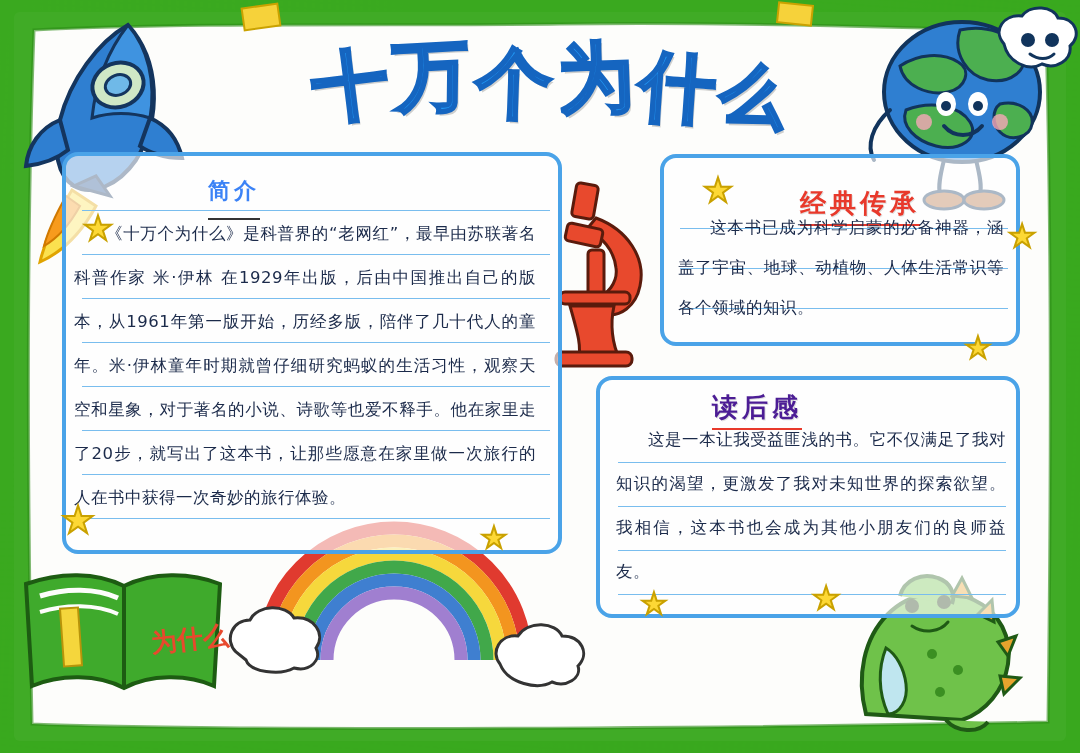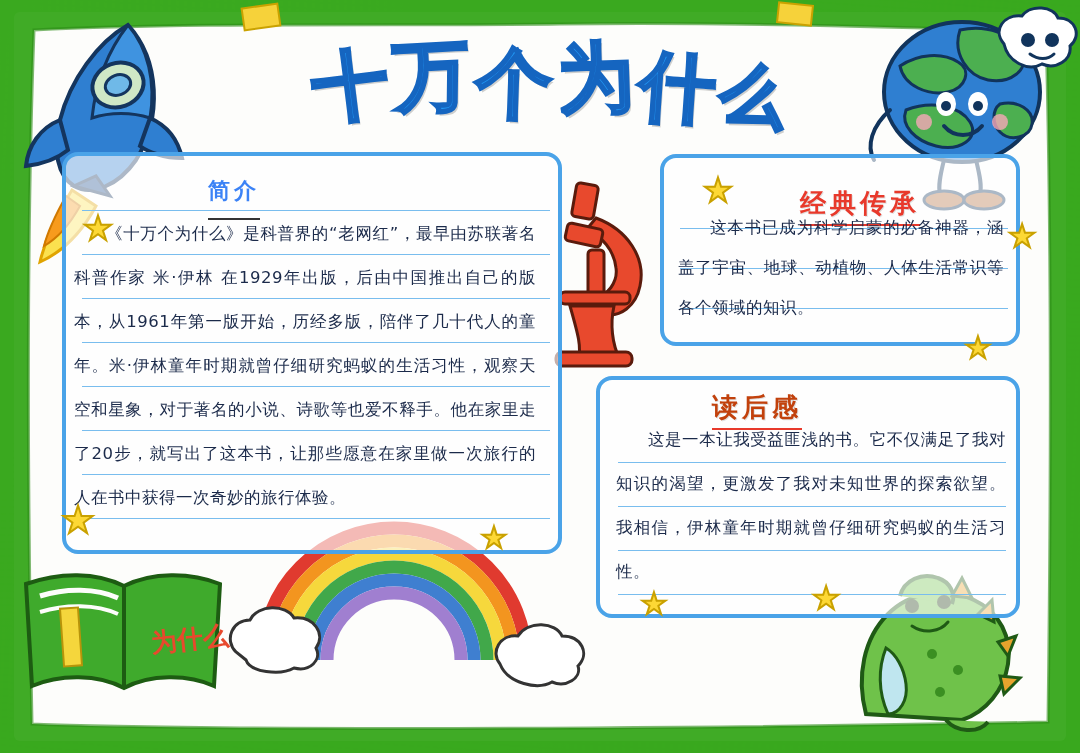--- a/index.html
+++ b/index.html
@@ -101,21 +101,21 @@
     padding-bottom: 12px;
   }
   .heading.classic {
     color: #e8392b;
     left: 770px; top: 186px;
     font-size: 26px;
     text-shadow: 1px 1px 0 rgba(0,0,0,0.12);
     margin-left: 30px;
   }
   .heading.review {
-    color: #c2410c;
+    color: #4c1d95;
     left: 712px; top: 390px;
     font-size: 26px;
     text-shadow: 1px 1px 0 rgba(0,0,0,0.12);
   }
   .heading.review::after,
   .heading.classic::after {
     content: "";
     position: absolute;
     left: 0; right: 0; bottom: -5px;
     border-bottom: 2px solid #e8392b;
@@ -312,21 +312,21 @@
 
   <div class="box box-review">
     <div class="rules" style="left:18px; top:82px; width:388px;">
       <i style="margin-bottom:43px"></i>
         <i style="margin-bottom:43px"></i>
         <i style="margin-bottom:43px"></i>
         <i></i>
     </div>
   </div>
   <div class="heading review">读后感</div>
-  <div class="body-text review">这是一本让我受益匪浅的书。它不仅满足了我对知识的渴望，更激发了我对未知世界的探索欲望。我相信，伊林童年时期就曾仔细研究蚂蚁的生活习性。</div>
+  <div class="body-text review">这是一本让我受益匪浅的书。它不仅满足了我对知识的渴望，更激发了我对未知世界的探索欲望。我相信，这本书也会成为其他小朋友们的良师益友。</div>
 
   <div class="star" style="left:98px; top:228px;"></div>
   <div class="star" style="left:78px; top:520px; font-size:38px;"></div>
   <div class="star" style="left:494px; top:538px; font-size:30px;"></div>
   <div class="star" style="left:718px; top:190px; font-size:34px;"></div>
   <div class="star" style="left:1022px; top:236px; font-size:32px;"></div>
   <div class="star" style="left:978px; top:348px; font-size:30px;"></div>
   <div class="star" style="left:654px; top:604px; font-size:30px;"></div>
   <div class="star" style="left:826px; top:598px; font-size:32px;"></div>
 

